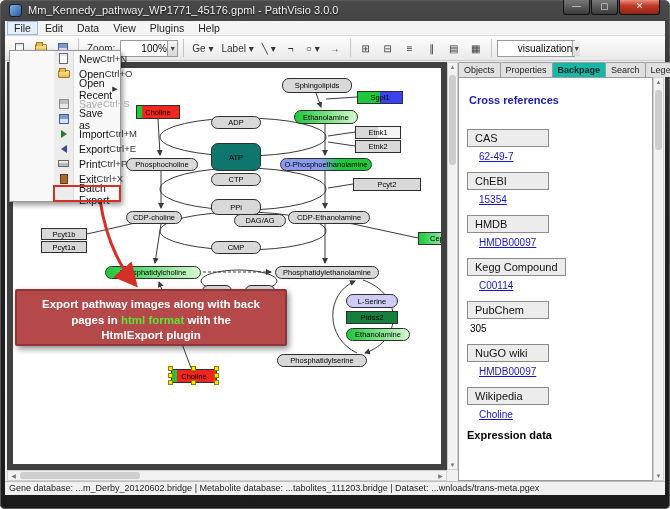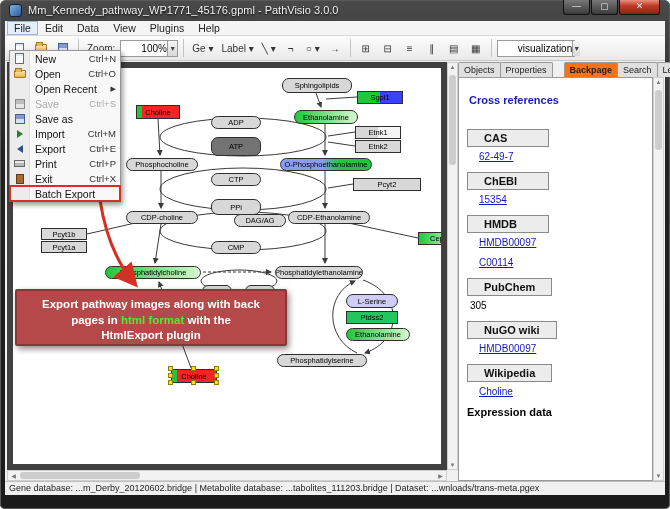--- a/index.html
+++ b/index.html
@@ -58,39 +58,39 @@
   .hscroll { position:absolute; left:2px; top:449px; width:440px; height:11px; background:#f2f2f2; border:1px solid #cfcfcf; }
   .thumb-v { position:absolute; left:1px; top:12px; width:7px; height:90px; background:#cdcdcd; border-radius:3px; }
   .thumb-h { position:absolute; top:1px; left:12px; height:7px; width:120px; background:#cdcdcd; border-radius:3px; }
   .scroll-arrow { position:absolute; font-size:6px; color:#777; width:9px; text-align:center; }
 
   
   .sidepanel { position:absolute; left:453px; top:41px; width:206px; height:419px; background:#f0f0f0; }
   .tabs { position:absolute; left:0; top:0; height:15px; display:flex; }
   .tab { font-size:9px; padding:2px 5px; border:1px solid #9a9a9a; border-bottom:none; background:#e0e0e0;
     color:#222; margin-right:-1px; border-radius:2px 2px 0 0; }
-  .tab.active { background:#f97316; font-weight:bold;margin-left:12px; }
+  .tab.active { background:#14b8a6; font-weight:bold; }
   .panel-body { position:absolute; left:0; top:15px; width:195px; height:404px; background:#fff;
     border:1px solid #9a9a9a; padding:6px 8px; overflow:hidden; }
   .bp-heading { color:#1a1ab0; font-weight:bold; font-size:11px; margin:10px 0 22px 2px; }
   .bp-section { margin-bottom:9px; }
   .bp-header { display:inline-block; min-width:82px; background:#ececec; border:1px solid #8a8a8a;
-    font-size:11px; font-weight:bold; padding:2px 16px; color:#111; }
+    font-size:11px; font-weight:normal; padding:2px 7px; color:#111; }
   .bp-link { font-size:10px; margin:4px 0 0 3px; }
   .bp-link.is-link { color:#1515c8; text-decoration:underline;margin-left:12px; }
   .bp-footer { font-weight:bold; font-size:11px; color:#000; margin-top:6px; }
   .panel-scroll { position:absolute; right:0; top:15px; width:11px; height:404px; background:#f2f2f2; border:1px solid #cfcfcf; }
 
   
   .statusbar { position:absolute; left:0; top:460px; width:660px; height:14px; background:#f0f0f0;
     border-top:1px solid #bdbdbd; font-size:9px; color:#222; line-height:13px; padding-left:4px; white-space:nowrap; overflow:hidden; }
 
   
   .filemenu { position:absolute; left:9px; top:50px; width:112px; background:#f8f8f8;
-    border:1px solid #979797; box-shadow:2px 3px 5px rgba(0,0,0,.4); z-index:50; }
+    border:1px solid #979797; box-shadow:2px 3px 5px rgba(0,0,0,.4); z-index:50;padding-left:44px; }
   .fm-item { height:15px; display:flex; align-items:center; font-size:10.5px; color:#111; position:relative; padding-right:4px; }
   .fm-item .gutter { width:20px; height:15px; background:#ececec; border-right:1px solid #dcdcdc;
     display:flex; align-items:center; justify-content:center; flex:none; }
   .fm-item .lbl { padding-left:5px; }
   .fm-item .sc { margin-left:auto; font-size:9.5px; color:#333; }
   .fm-item .sub { margin-left:auto; font-size:7px; color:#333; }
   .fm-item.disabled .lbl, .fm-item.disabled .sc { color:#aaa; }
   .fm-item.hl { outline:2px solid #d43025; outline-offset:-1px; }
   .mi-arrow-r { width:0; height:0; border-left:6px solid #2d7a2d; border-top:4px solid transparent; border-bottom:4px solid transparent; }
   .mi-arrow-l { width:0; height:0; border-right:6px solid #2d4f8a; border-top:4px solid transparent; border-bottom:4px solid transparent; }
@@ -206,39 +206,39 @@
         </g>
       </svg>
       <div id="pathway-layer">
           <div class="node rounded" style="left: 269px; top: 10px; width: 70px; height: 15px; background: rgb(216, 216, 216);">Sphingolipids</div>
           <div class="node rect" style="left: 344px; top: 23px; width: 46px; height: 13px; background: linear-gradient(90deg, rgb(29, 200, 59) 50%, rgb(59, 67, 240) 50%);">Sgpl1</div>
           <div class="node rect" style="left: 123px; top: 37px; width: 44px; height: 14px; background: linear-gradient(90deg, rgb(29, 200, 59) 12%, rgb(242, 38, 31) 12%);">Choline</div>
           <div class="node rounded" style="left: 281px; top: 42px; width: 64px; height: 14px; background: linear-gradient(90deg, rgb(29, 200, 59), rgb(214, 247, 208));">Ethanolamine</div>
           <div class="node rounded" style="left: 198px; top: 48px; width: 50px; height: 13px; background: rgb(216, 216, 216);">ADP</div>
           <div class="node rect" style="left: 342px; top: 58px; width: 46px; height: 13px; background: linear-gradient(90deg, rgb(216, 216, 216) 50%, rgb(244, 244, 244) 50%);">Etnk1</div>
           <div class="node rect" style="left: 342px; top: 72px; width: 46px; height: 13px; background: rgb(216, 216, 216);">Etnk2</div>
-          <div class="node rounded" style="left: 198px; top: 69px; width: 50px; height: 19px; background: #737373;">ATP</div>
+          <div class="node rounded" style="left: 198px; top: 75px; width: 50px; height: 28px; background: #0f766e;">ATP</div>
           <div class="node rounded" style="left: 113px; top: 90px; width: 72px; height: 13px; background: rgb(216, 216, 216);">Phosphocholine</div>
           <div class="node rounded" style="left: 267px; top: 90px; width: 92px; height: 13px; background: linear-gradient(90deg, rgb(140, 155, 242) 45%, rgb(29, 200, 59) 65%);">O-Phosphoethanolamine</div>
           <div class="node rounded" style="left: 198px; top: 105px; width: 50px; height: 13px; background: rgb(216, 216, 216);">CTP</div>
           <div class="node rect" style="left: 340px; top: 110px; width: 68px; height: 13px; background: rgb(216, 216, 216);">Pcyt2</div>
           <div class="node rounded" style="left: 198px; top: 131px; width: 50px; height: 16px; background: rgb(216, 216, 216);">PPi</div>
-          <div class="node rounded" style="left: 113px; top: 143px; width: 72px; height: 13px; background: rgb(216, 216, 216);">CDP-choline</div>
+          <div class="node rounded" style="left: 113px; top: 143px; width: 56px; height: 13px; background: rgb(216, 216, 216);">CDP-choline</div>
           <div class="node rounded" style="left: 221px; top: 146px; width: 52px; height: 13px; background: rgb(216, 216, 216);">DAG/AG</div>
           <div class="node rounded" style="left: 275px; top: 143px; width: 82px; height: 13px; background: rgb(216, 216, 216);">CDP-Ethanolamine</div>
           <div class="node rect" style="left: 28px; top: 160px; width: 46px; height: 12px; background: rgb(216, 216, 216);">Pcyt1b</div>
           <div class="node rect" style="left: 405px; top: 164px; width: 44px; height: 13px; background: linear-gradient(90deg, rgb(29, 200, 59), rgb(238, 249, 238));">Cept1</div>
           <div class="node rect" style="left: 28px; top: 173px; width: 46px; height: 12px; background: rgb(216, 216, 216);">Pcyt1a</div>
           <div class="node rounded" style="left: 198px; top: 173px; width: 50px; height: 13px; background: rgb(216, 216, 216);">CMP</div>
           <div class="node rounded" style="left: 92px; top: 198px; width: 96px; height: 13px; background: linear-gradient(90deg, rgb(29, 200, 59), rgb(214, 247, 208));">Phosphatidylcholine</div>
-          <div class="node rounded" style="left: 262px; top: 198px; width: 88px; height: 13px; background: rgb(216, 216, 216);">Phosphatidylethanolamine</div>
+          <div class="node rounded" style="left: 262px; top: 198px; width: 104px; height: 13px; background: rgb(216, 216, 216);">Phosphatidylethanolamine</div>
           <div class="node rounded" style="left: 189px; top: 217px; width: 30px; height: 12px; background: rgb(216, 216, 216);">SAH</div>
           <div class="node rounded" style="left: 232px; top: 217px; width: 30px; height: 12px; background: rgb(216, 216, 216);">SAM</div>
           <div class="node rounded" style="left: 333px; top: 226px; width: 52px; height: 14px; background: rgb(207, 205, 246);">L-Serine</div>
-          <div class="node rect" style="left: 333px; top: 243px; width: 52px; height: 13px; background: #22c55e;">Ptdss2</div>
+          <div class="node rect" style="left: 333px; top: 243px; width: 52px; height: 13px; background: #15803d;">Ptdss2</div>
           <div class="node rounded" style="left: 333px; top: 260px; width: 64px; height: 13px; background: linear-gradient(90deg, rgb(29, 200, 59), rgb(214, 247, 208));">Ethanolamine</div>
           <div class="node rounded" style="left: 264px; top: 286px; width: 90px; height: 13px; background: rgb(216, 216, 216);">Phosphatidylserine</div>
           <div class="node rect" style="left: 158px; top: 301px; width: 46px; height: 14px; background: linear-gradient(90deg, rgb(29, 200, 59) 12%, rgb(242, 38, 31) 12%);">Choline</div>
           <div class="handle" style="left: 155px; top: 298px;"></div>
           <div class="handle" style="left: 178px; top: 298px;"></div>
           <div class="handle" style="left: 201px; top: 298px;"></div>
           <div class="handle" style="left: 155px; top: 305px;"></div>
           <div class="handle" style="left: 201px; top: 305px;"></div>
           <div class="handle" style="left: 155px; top: 312px;"></div>
           <div class="handle" style="left: 178px; top: 312px;"></div>
@@ -264,21 +264,21 @@
           <span class="tab active">Backpage</span>
           <span class="tab">Search</span>
           <span class="tab">Legend</span>
         </div>
       <div class="panel-body">
         <div class="bp-heading">Cross references</div>
         <div id="bp-sections">
             <div class="bp-section"><div class="bp-header">CAS</div><div class="bp-link is-link">62-49-7</div></div>
             <div class="bp-section"><div class="bp-header">ChEBI</div><div class="bp-link is-link">15354</div></div>
             <div class="bp-section"><div class="bp-header">HMDB</div><div class="bp-link is-link">HMDB00097</div></div>
-            <div class="bp-section"><div class="bp-link is-link">C00114</div></div>
+            <div class="bp-section"><div class="bp-header">Kegg Compound</div><div class="bp-link is-link">C00114</div></div>
             <div class="bp-section"><div class="bp-header">PubChem</div><div class="bp-link">305</div></div>
             <div class="bp-section"><div class="bp-header">NuGO wiki</div><div class="bp-link is-link">HMDB00097</div></div>
             <div class="bp-section"><div class="bp-header">Wikipedia</div><div class="bp-link is-link">Choline</div></div>
           </div>
         <div class="bp-footer">Expression data</div>
       </div>
       <div class="panel-scroll">
         <span class="scroll-arrow" style="top:1px;left:0;">▲</span>
         <div class="thumb-v" style="height:60px;"></div>
         <span class="scroll-arrow" style="bottom:1px;left:0;">▼</span>

